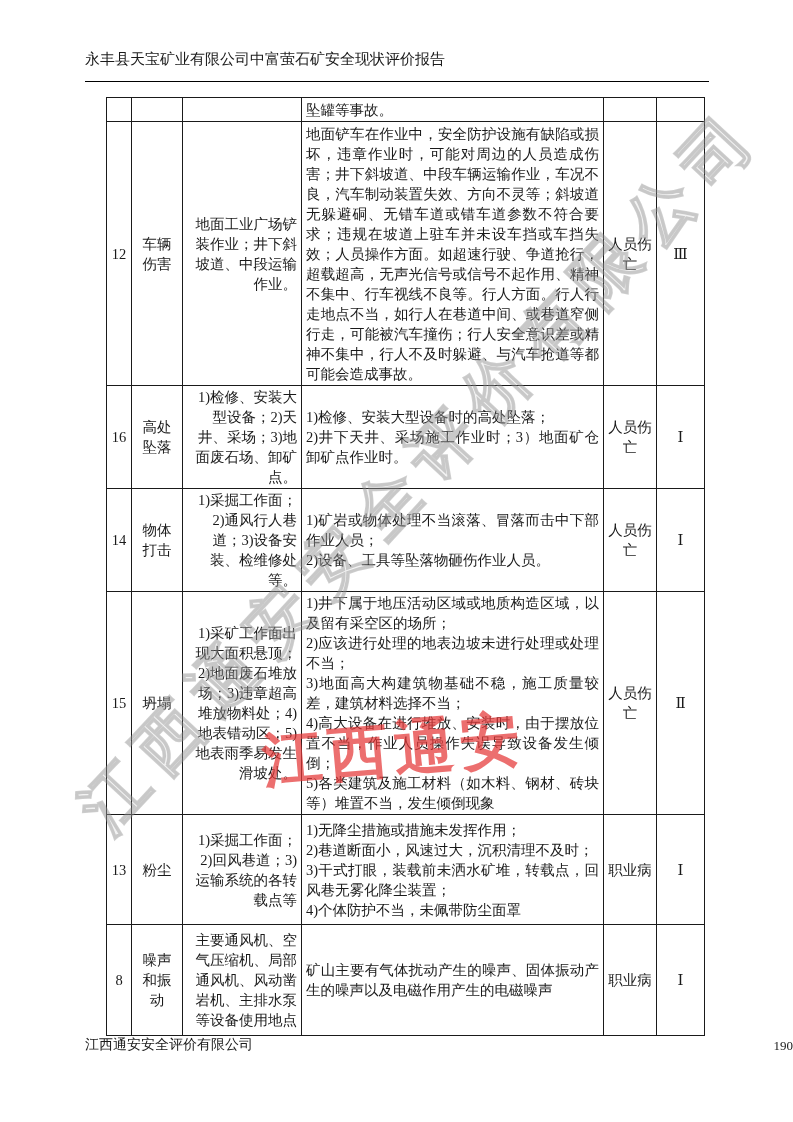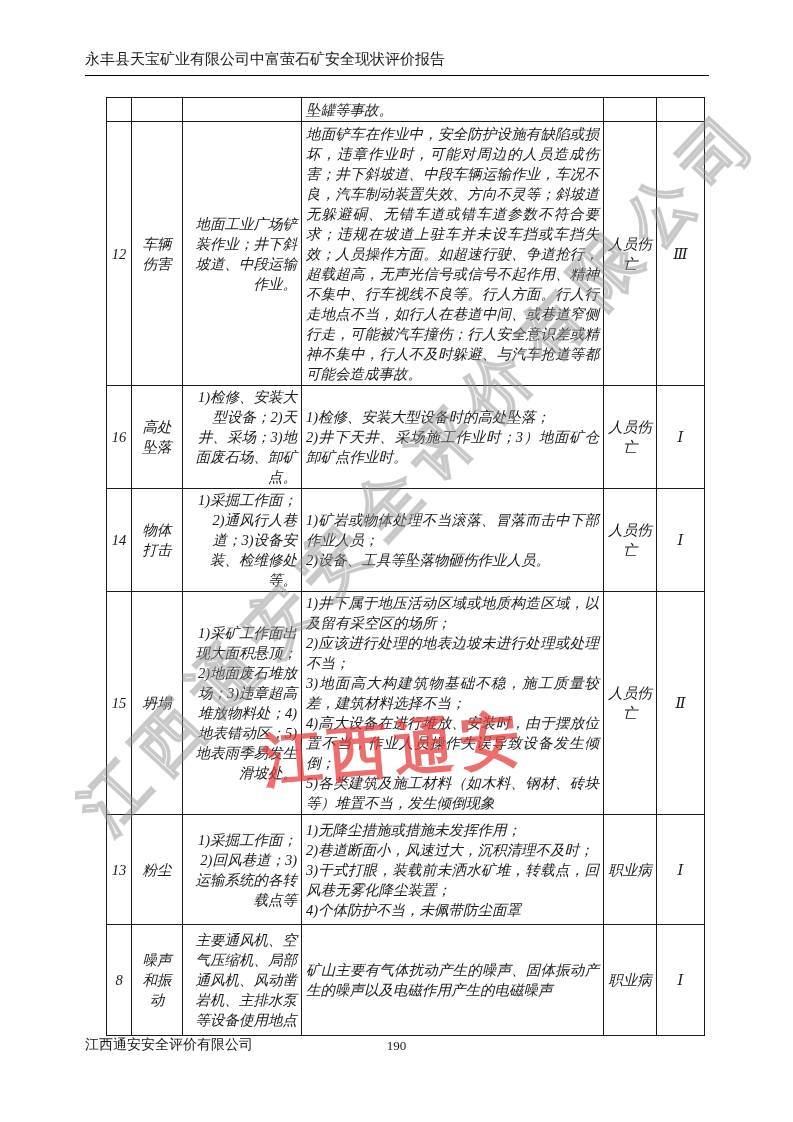--- a/index.html
+++ b/index.html
@@ -6,46 +6,45 @@
   body{
     width:793px;height:1122px;position:relative;overflow:hidden;
     background:#ffffff;
     font-family:"Liberation Serif","DejaVu Serif",serif;
     color:#1a1a1a;
   }
   
   .header{
     position:absolute;left:85px;top:50px;width:624px;
     display:flex;justify-content:space-between;align-items:flex-end;
-    border-bottom:1.5px solid #000;padding-bottom:6px;
+    border-bottom:1.5px solid #000;padding-bottom:12px;
     font-size:15px;
   }
   
   table.main{
     position:absolute;left:106px;top:97px;width:598px;
     border-collapse:collapse;table-layout:fixed;
     font-size:14.5px;line-height:20px;
   }
   table.main td{
     border:1px solid #1a1a1a;
     vertical-align:middle;
     padding:1px 4px;
     overflow:hidden;
-    font-style:italic;
   }
   td.c-num,td.c-hazard,td.c-result,td.c-level{text-align:center;}
   td.c-level{font-size:15px;}
   td.c-loc{text-align:right;}
   td.c-desc{text-align:justify;white-space:pre-line;}
   tr.r0{height:24px;} tr.r1{height:264px;} tr.r2{height:92px;}
   tr.r3{height:85px;} tr.r4{height:203px;} tr.r5{height:110px;}
   tr.r6{height:111px;}
   
   .footer-company{position:absolute;left:85px;top:1036px;font-size:14px;}
-  .footer-page{position:absolute;left:0;top:1038px;width:793px;text-align:center;font-size:13px;}
+  .footer-page{position:absolute;left:0;top:1038px;width:793px;text-align:right;font-size:13px;}
   
   .wm-layer{position:absolute;left:0;top:0;width:793px;height:1122px;
     pointer-events:none;z-index:5;}
   .wm-diagonal{
     position:absolute;left:-80px;top:425px;width:1000px;text-align:center;
     font-size:66px;letter-spacing:14px;font-weight:bold;white-space:nowrap;
     transform:rotate(-47deg);
     color:rgba(165,165,165,0.14);
     -webkit-text-stroke:1.5px rgba(140,140,140,0.42);
     mix-blend-mode:multiply;

